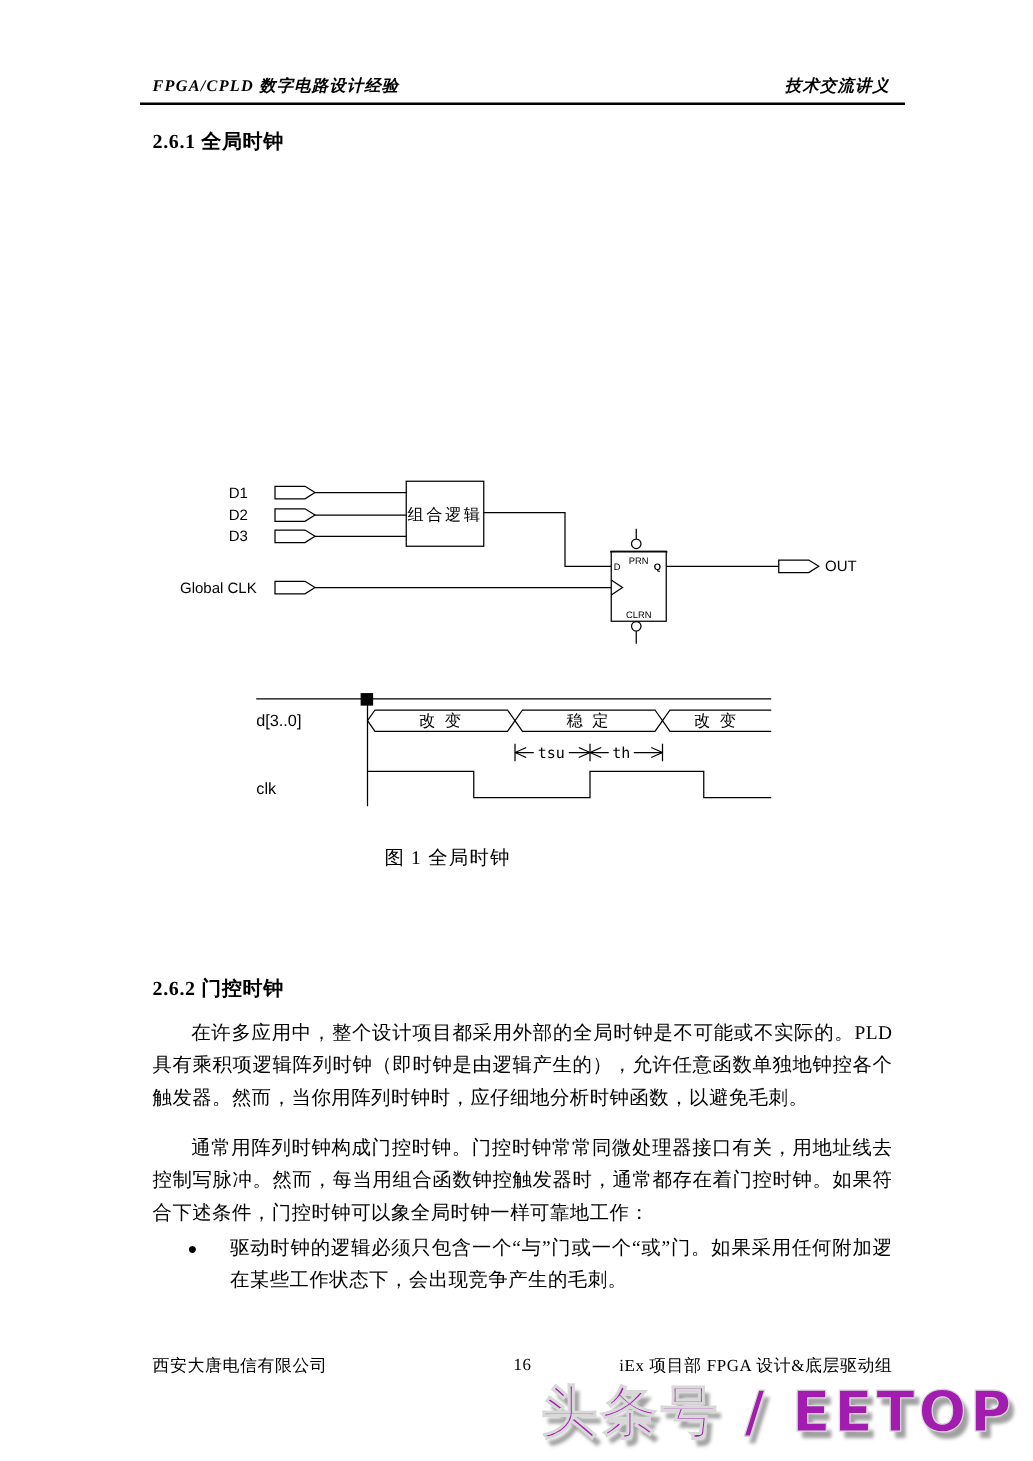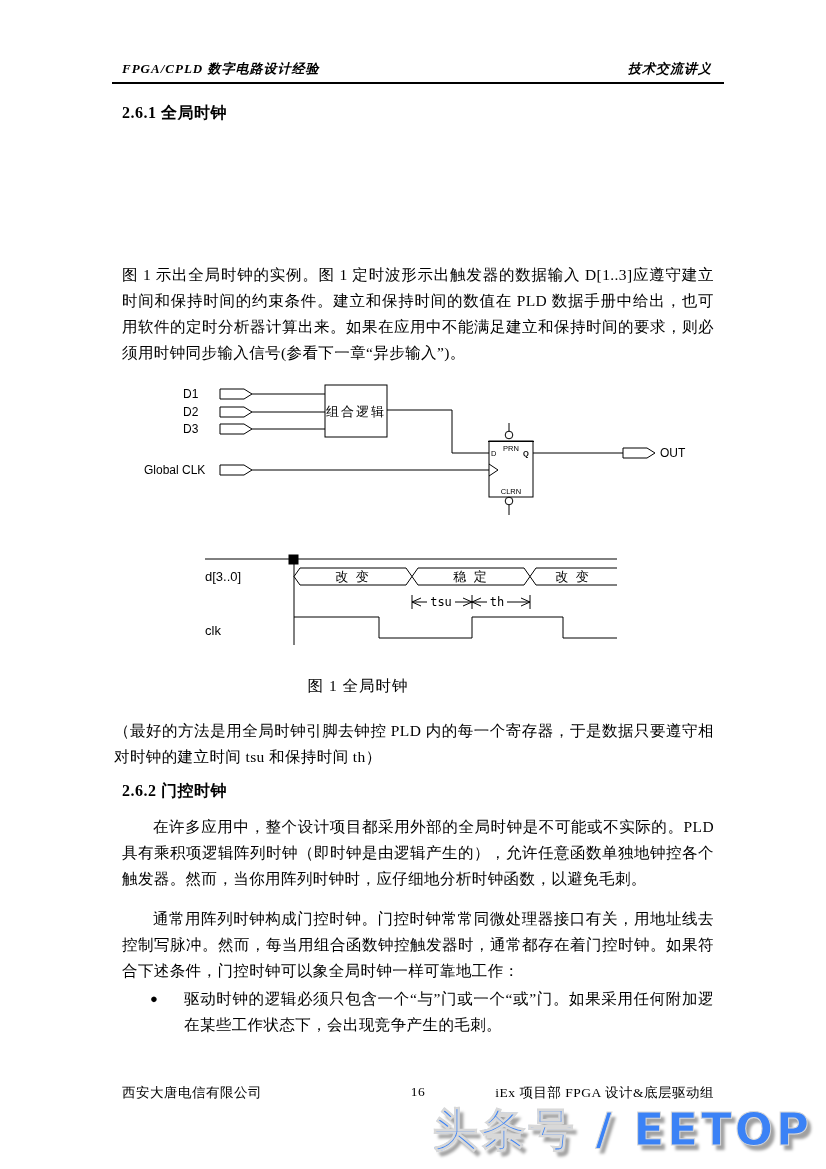--- a/index.html
+++ b/index.html
@@ -47,37 +47,36 @@
   
   .footer{position:absolute;left:122px;top:1084px;width:592px;font-size:13.5px;letter-spacing:0.5px;}
   .f-left{position:absolute;left:0;top:0;}
   .f-center{position:absolute;left:0;width:100%;text-align:center;top:0;}
   .f-right{position:absolute;right:0;top:0;}
   
   .watermark{
     position:absolute;right:14px;top:1100px;
     font-family:"DejaVu Sans","Liberation Sans",sans-serif;
     font-size:45px;font-weight:bold;letter-spacing:3px;
-    color:#3b82f6;
+    color:#a21caf;
     -webkit-text-stroke:1px #d8d8d8;
     text-shadow:4px 5px 3px #a0a0a0;
     white-space:nowrap;
   }
 </style>
 </head>
 <body>
 
 <div class="page">
 
   <div class="hdr-left">FPGA/CPLD 数字电路设计经验</div>
   <div class="hdr-right">技术交流讲义</div>
   <div class="hdr-rule"></div>
 
   <div id="h261" class="h-sec">2.6.1 全局时钟</div>
-  <div id="para2" class="para">图 1 示出全局时钟的实例。图 1 定时波形示出触发器的数据输入 D[1..3]应遵守建立时间和保持时间的约束条件。建立和保持时间的数值在 PLD 数据手册中给出，也可用软件的定时分析器计算出来。如果在应用中不能满足建立和保持时间的要求，则必须用时钟同步输入信号(参看下一章“异步输入”)。</div>
 
   <svg class="svg-abs" style="left:140px;top:372px;" width="560" height="152" viewBox="0 0 560 152">
 
     <text x="43" y="26" font-size="12">D1</text>
     <text x="43" y="44" font-size="12">D2</text>
     <text x="43" y="61" font-size="12">D3</text>
     <text x="4" y="102" font-size="12">Global CLK</text>
 
     <path d="M80,17 H104 L112,22 L104,27 H80 Z"></path>
     <path d="M80,35 H104 L112,40 L104,45 H80 Z"></path>
@@ -140,21 +139,20 @@
     <rect x="237" y="46" width="28" height="15" fill="#fff" stroke="none"></rect>
     <rect x="297" y="46" width="20" height="15" fill="#fff" stroke="none"></rect>
     <text class="mono" x="251" y="58" font-size="12" text-anchor="middle">tsu</text>
     <text class="mono" x="307" y="58" font-size="12" text-anchor="middle">th</text>
 
     <polyline points="104,69 189,69 189,90 282,90 282,69 373,69 373,90 427,90"></polyline>
   </svg>
 
   <div class="caption">图 1  全局时钟</div>
 
-  <div id="note" class="para">（最好的方法是用全局时钟引脚去钟控 PLD 内的每一个寄存器，于是数据只要遵守相对时钟的建立时间 tsu 和保持时间 th）</div>
 
   <div id="h262" class="h-sec">2.6.2 门控时钟</div>
   <div id="para3" class="para indent">在许多应用中，整个设计项目都采用外部的全局时钟是不可能或不实际的。PLD 具有乘积项逻辑阵列时钟（即时钟是由逻辑产生的），允许任意函数单独地钟控各个触发器。然而，当你用阵列时钟时，应仔细地分析时钟函数，以避免毛刺。</div>
   <div id="para4" class="para indent">通常用阵列时钟构成门控时钟。门控时钟常常同微处理器接口有关，用地址线去控制写脉冲。然而，每当用组合函数钟控触发器时，通常都存在着门控时钟。如果符合下述条件，门控时钟可以象全局时钟一样可靠地工作：</div>
 
   <div class="bullet-row">
     <div class="bullet-marker">●</div>
     <div class="bullet-text">驱动时钟的逻辑必须只包含一个“与”门或一个“或”门。如果采用任何附加逻在某些工作状态下，会出现竞争产生的毛刺。</div>
   </div>
 

